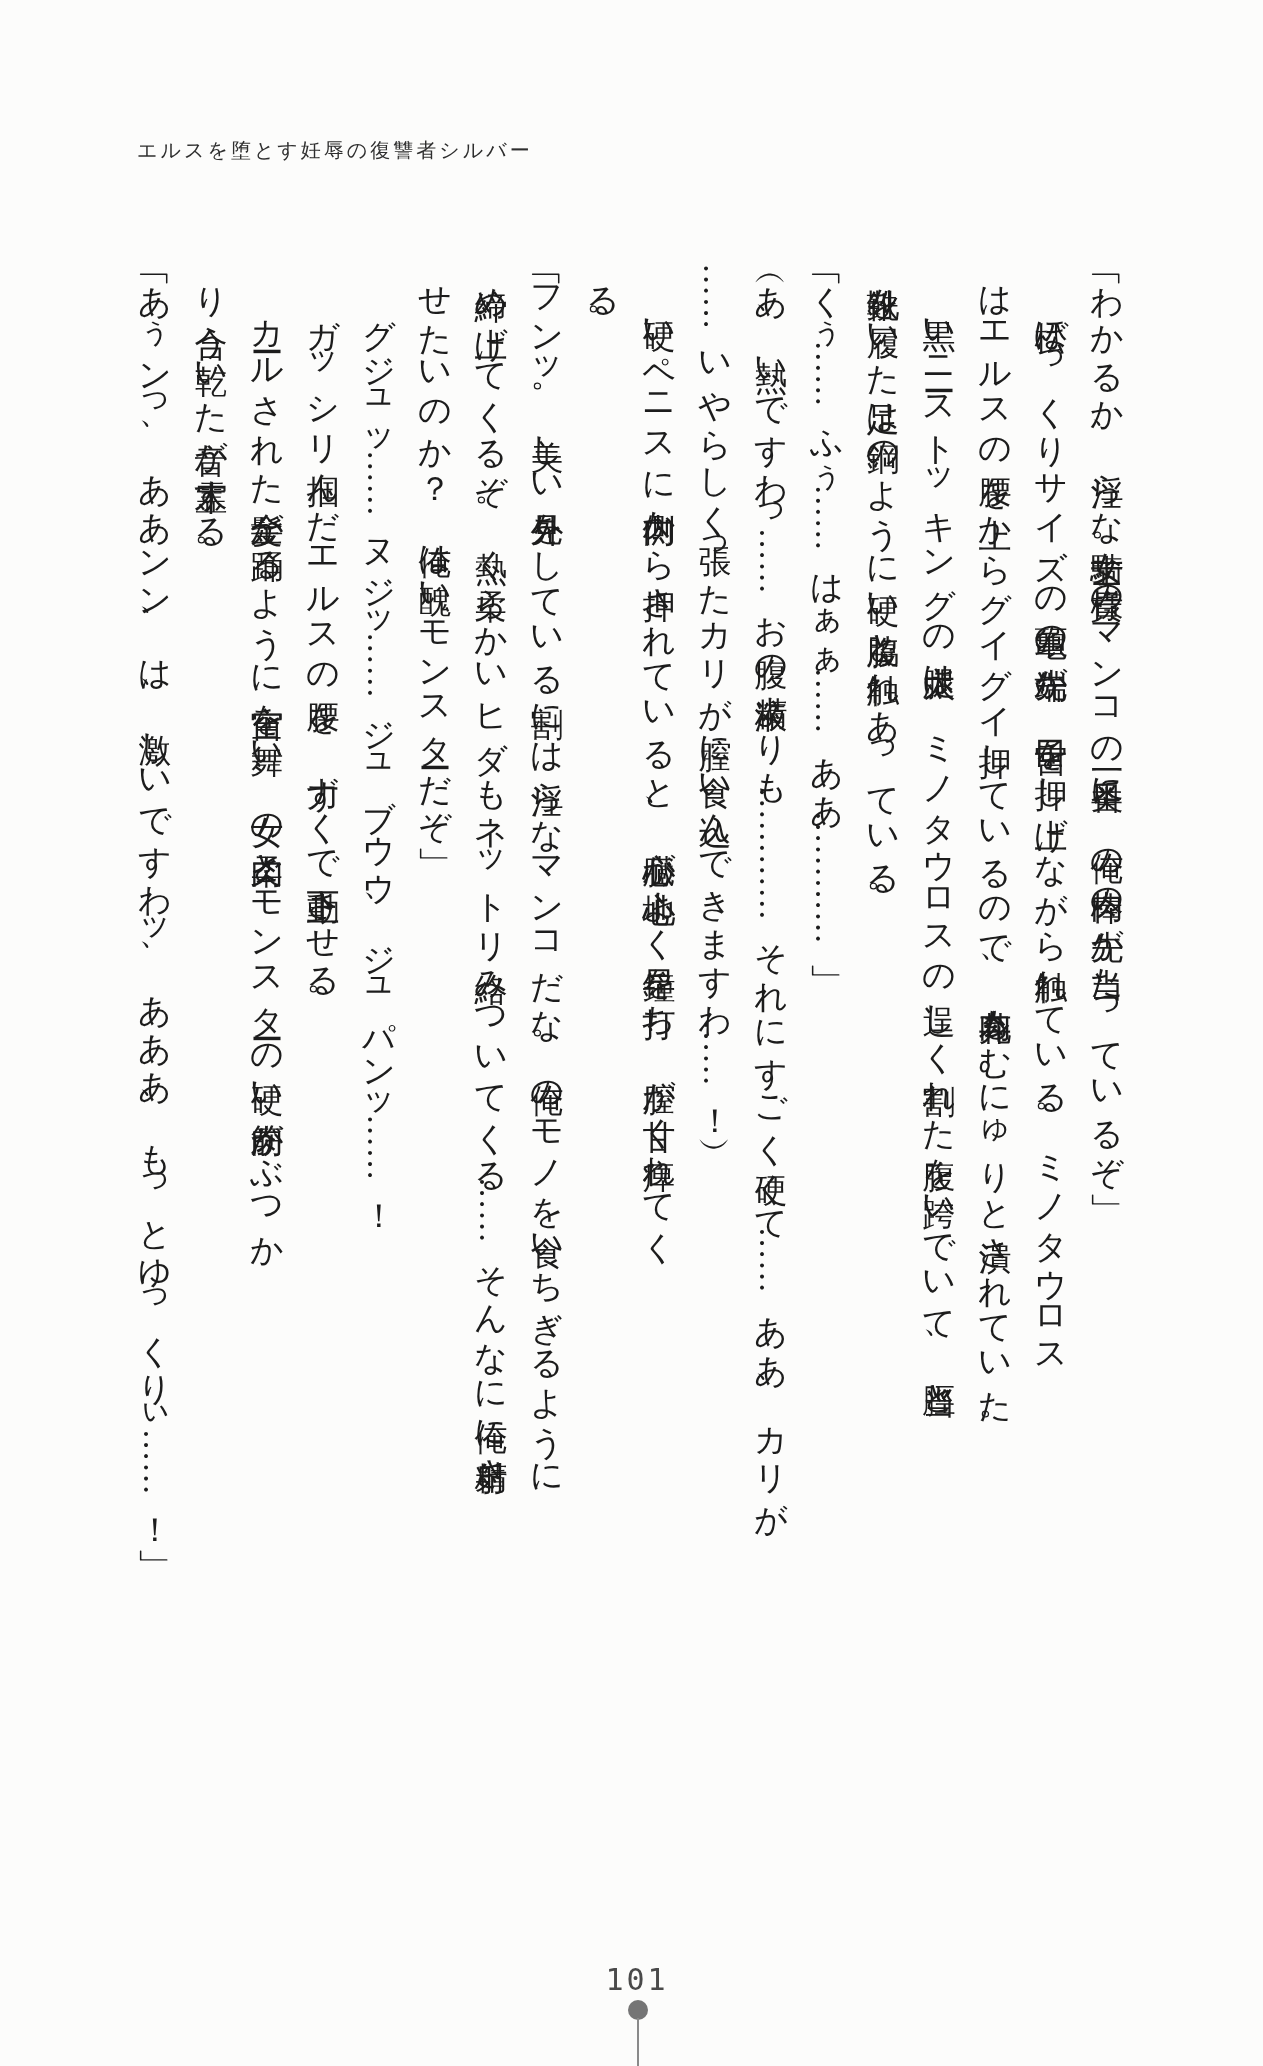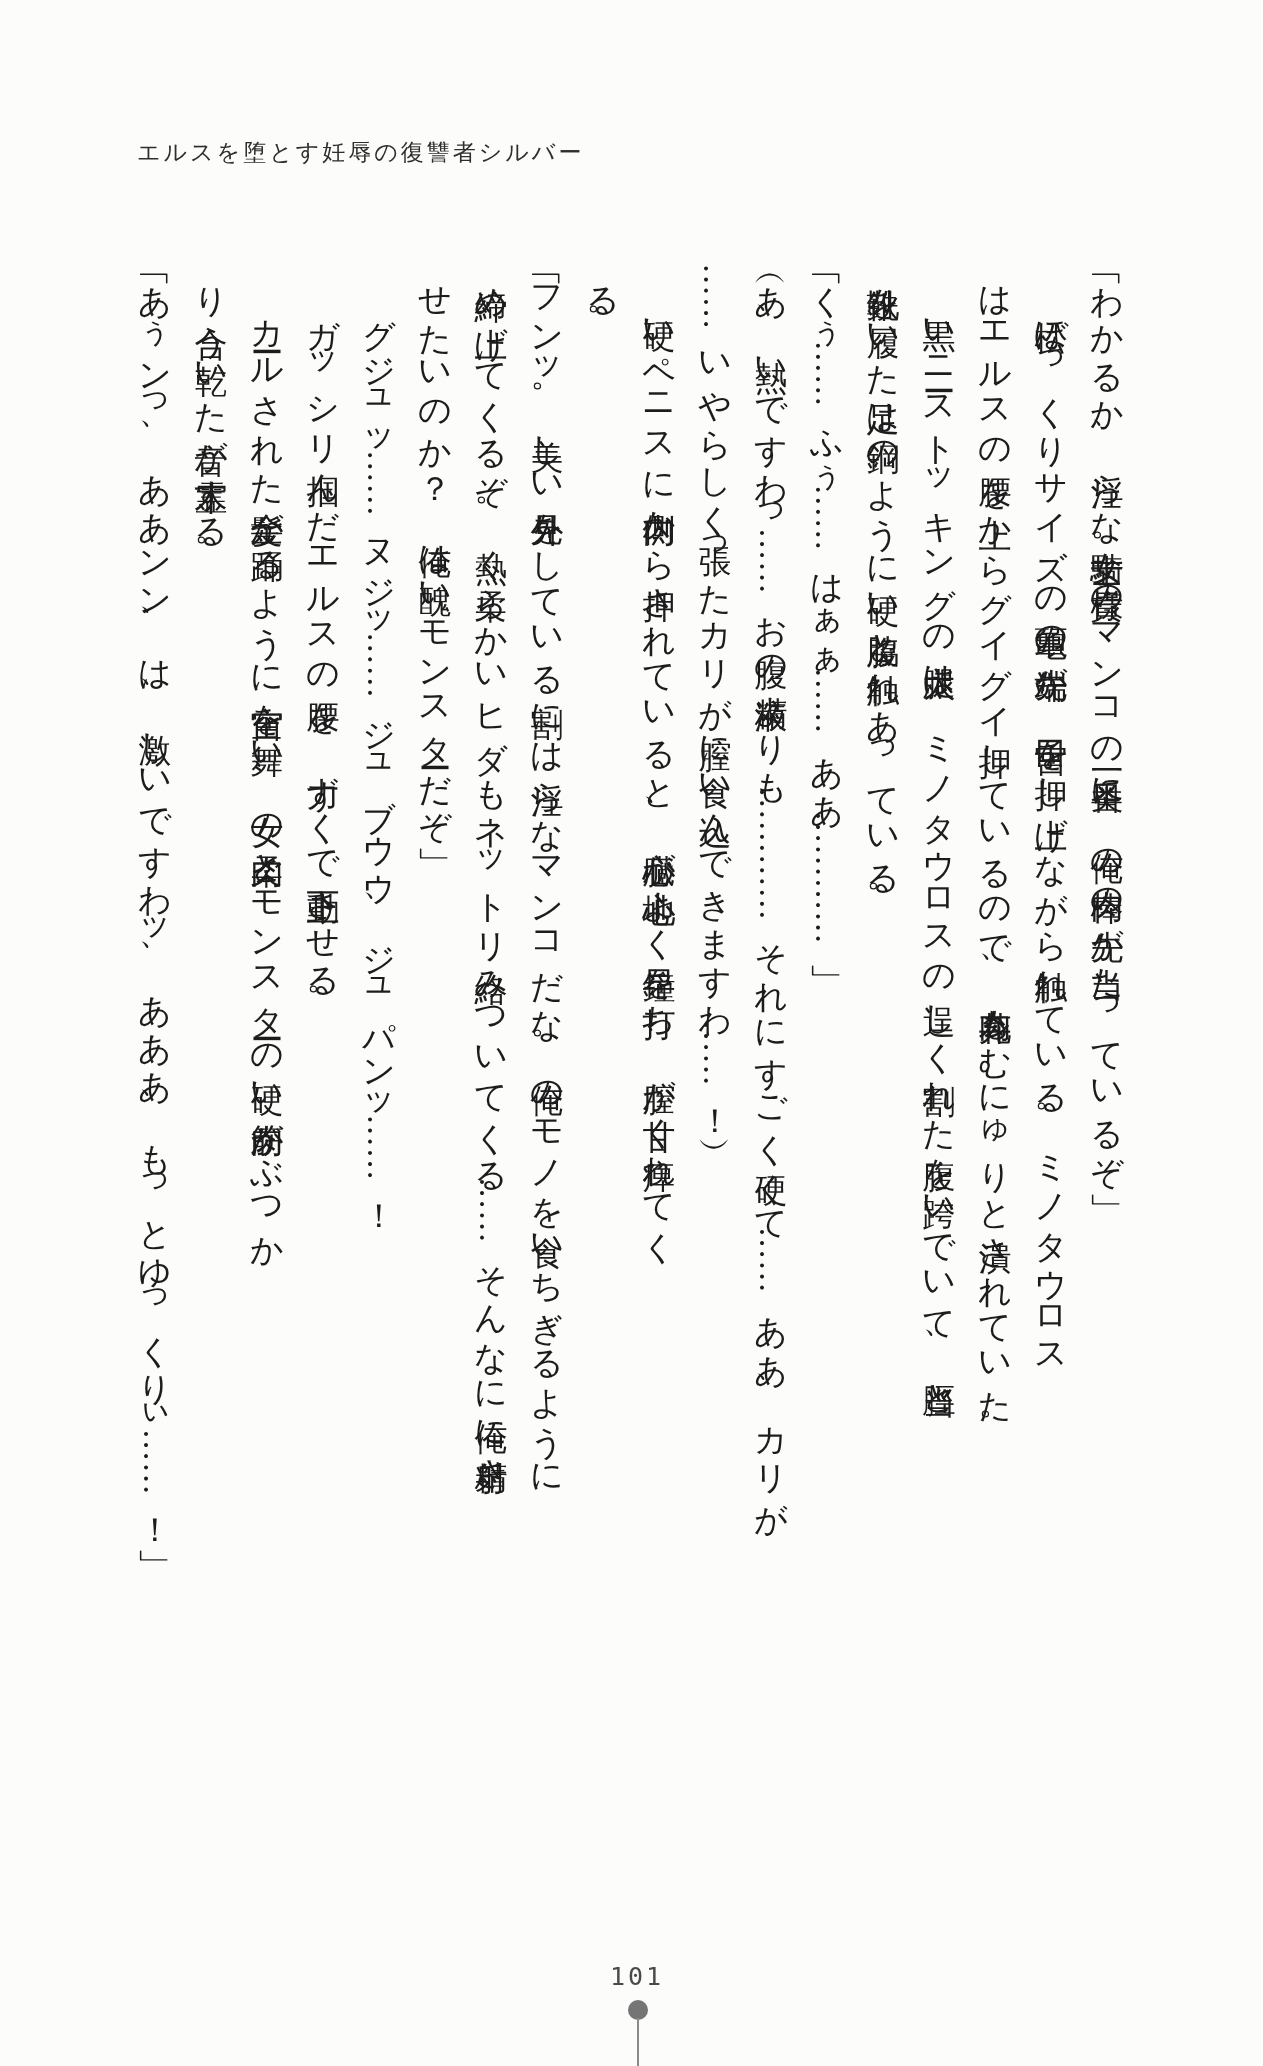--- a/index.html
+++ b/index.html
@@ -11,21 +11,21 @@
     height: 2066px;
     position: relative;
     background: var(--paper, #fcfcfb);
     font-family: "Liberation Serif", "DejaVu Serif", serif;
     overflow: hidden;
   }
   .running-head {
     position: absolute;
     left: 137px;
     top: 137px;
-    font-size: 23px;
+    font-size: 20px;
     letter-spacing: 3px;
     color: var(--ink-light, #2e2e2e);
     white-space: nowrap;
   }
   .text-block {
     position: absolute;
     top: 263px;
     right: 128px;
     height: 1382px;
     writing-mode: vertical-rl;
@@ -37,21 +37,21 @@
   }
   .tline {
     white-space: nowrap;
   }
   .page-number {
     position: absolute;
     left: 637px;
     top: 1962px;
     transform: translateX(-50%);
     font-family: "DejaVu Sans Mono", "Liberation Mono", monospace;
-    font-size: 25px;
+    font-size: 30px;
     letter-spacing: 3px;
     color: var(--folio, #4a4a4a);
   }
   .orn-circle {
     position: absolute;
     left: 628px;
     top: 2000px;
     width: 20px;
     height: 20px;
     border-radius: 50%;

